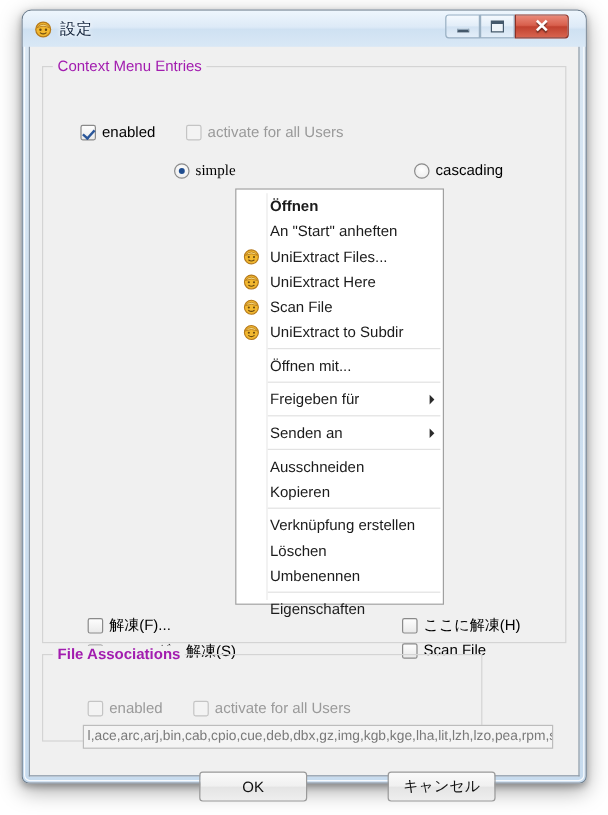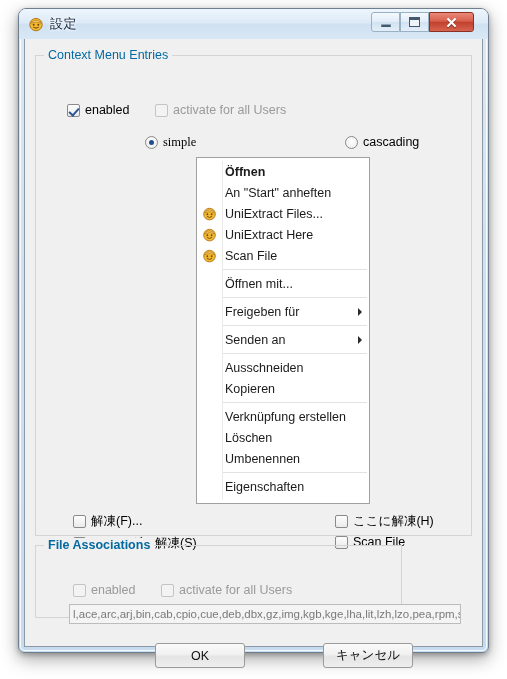--- a/index.html
+++ b/index.html
@@ -138,21 +138,21 @@
     box-sizing: border-box;
     background: transparent;
   }
   .groupbox-title {
     position: absolute;
     top: -8px;
     left: 8px;
     background: #f0f0f0;
     padding: 0 4px;
     font-size: 12.5px;
-    color: #0369a1;
+    color: #a21caf;
     white-space: nowrap;
   }
   #group-context {
     left: 10px;
     top: 16px;
     width: 437px;
     height: 481px;
   }
   #group-assoc {
     left: 10px;
@@ -313,21 +313,21 @@
     border-radius: 3px;
     background: linear-gradient(180deg,#fafafa 0%,#f0f0f0 48%,#e4e4e4 52%,#eeeeee 100%);
     font-size: 12.5px;
     color: #111111;
     display: flex;
     align-items: center;
     justify-content: center;
     cursor: default;
     font-family: "Liberation Sans", sans-serif;
   }
-  #btn-ok { left: 130px; top: 604px; }
+  #btn-ok { left: 141px; top: 604px; }
   #btn-cancel { left: 258px; top: 604px; margin-left: 40px; }
 </style>
 </head>
 <body>
 
 <div id="window-frame">
   <div id="window-glass-inner"></div>
 
   <div id="title-bar">
     <span id="app-icon">
@@ -414,20 +414,30 @@
           <div class="menu-item">
             <span class="menu-icon"><svg width="15" height="15" viewBox="0 0 16 16">
                 <circle cx="8" cy="8.6" r="6.2" fill="#f2b830" stroke="#b5791b" stroke-width="1"></circle>
                 <path d="M2.6 7.2 Q8 1.2 13.4 7.2 Q8 4.6 2.6 7.2Z" fill="#fbe08a" stroke="#b5791b" stroke-width=".7"></path>
                 <circle cx="5.7" cy="8.8" r=".95" fill="#6b4a10"></circle>
                 <circle cx="10.3" cy="8.8" r=".95" fill="#6b4a10"></circle>
                 <path d="M5.6 11.4 Q8 13.2 10.4 11.4" stroke="#6b4a10" stroke-width="1" fill="none" stroke-linecap="round"></path>
               </svg></span>
             <span>Scan File</span>
           </div>
+          <div class="menu-item">
+            <span class="menu-icon"><svg width="15" height="15" viewBox="0 0 16 16">
+                <circle cx="8" cy="8.6" r="6.2" fill="#f2b830" stroke="#b5791b" stroke-width="1"></circle>
+                <path d="M2.6 7.2 Q8 1.2 13.4 7.2 Q8 4.6 2.6 7.2Z" fill="#fbe08a" stroke="#b5791b" stroke-width=".7"></path>
+                <circle cx="5.7" cy="8.8" r=".95" fill="#6b4a10"></circle>
+                <circle cx="10.3" cy="8.8" r=".95" fill="#6b4a10"></circle>
+                <path d="M5.6 11.4 Q8 13.2 10.4 11.4" stroke="#6b4a10" stroke-width="1" fill="none" stroke-linecap="round"></path>
+              </svg></span>
+            <span>UniExtract to Subdir</span>
+          </div>
           <div class="menu-sep"></div>
           <div class="menu-item">
             <span>Öffnen mit...</span>
           </div>
           <div class="menu-sep"></div>
           <div class="menu-item">
             <span>Freigeben für</span>
             <span class="submenu-arrow"></span>
           </div>
           <div class="menu-sep"></div>

